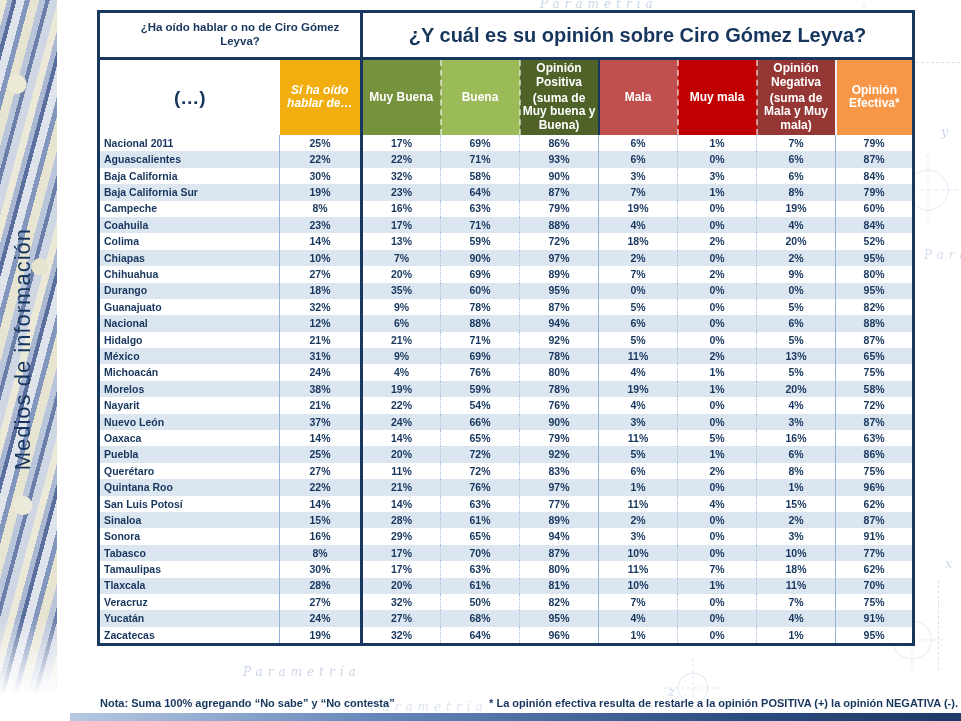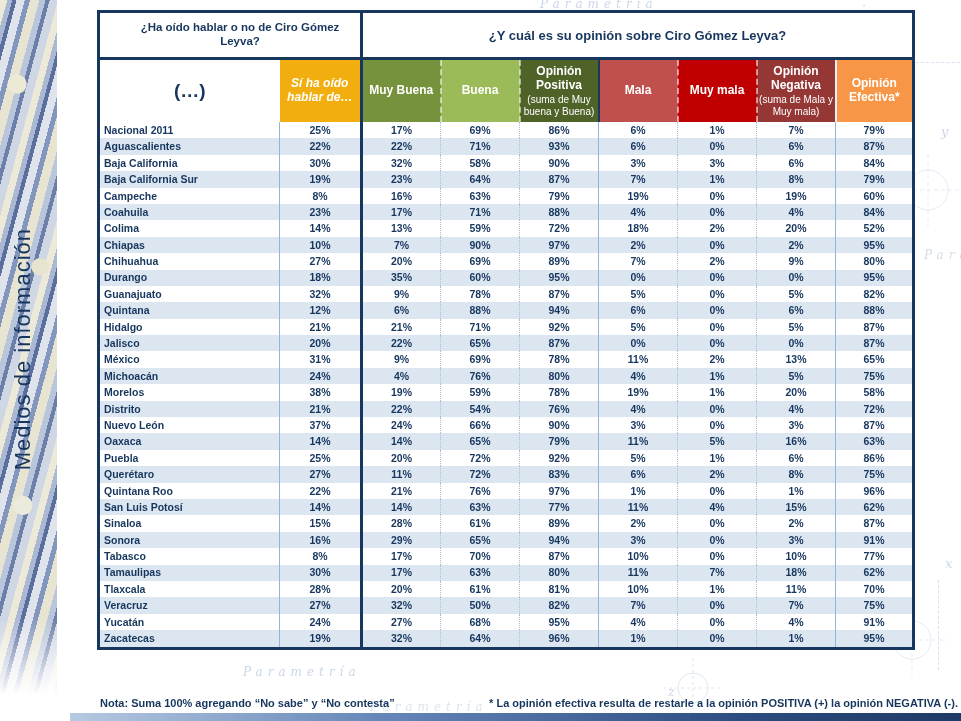--- a/index.html
+++ b/index.html
@@ -38,24 +38,24 @@
   }
   
   .table-wrap{position:absolute;left:97px;top:10px;z-index:2;}
   table.opinion{
     border-collapse:collapse;table-layout:fixed;width:818px;
     border:3px solid #17375E;background:#fff;
   }
   thead th{vertical-align:middle;text-align:center;font-weight:bold;}
   .q{background:#ffffff;color:#17365D;border-bottom:3px solid #17375E;height:42px;padding:1px 4px;}
   .q-left{font-size:11.5px;border-right:3px solid #17375E;line-height:1.2;padding-left:24px;}
-  .q-right{font-size:13px;text-align:center;}
+  .q-right{font-size:20px;text-align:center;}
   .hcell{height:58px;padding:2px 1px;color:#fff;}
   .hlab{font-size:12px;line-height:1.15;}
-  .hsub{font-size:10px;line-height:1.15;margin-top:2px;font-weight:normal;}
+  .hsub{font-size:12px;line-height:1.15;margin-top:2px;font-weight:bold;}
   .h0 .hlab{font-size:19px;color:#17365D;}
   .hcell + .hcell{border-left:2px dashed rgba(255,255,255,.55);}
   .h1{border-left:none !important;}
   .h2{border-left:3px solid #17375E !important;}
   .h5{border-left:2px solid #17375E !important;}
   .h8{border-left:2px solid #EDF2F8 !important;}
   tbody td{
     height:16.4px;font-size:10.5px;font-weight:bold;color:#17365D;
     text-align:center;vertical-align:middle;padding:0 2px;line-height:1;
   }
@@ -275,50 +275,39 @@
             <td class="c1">32%</td>
             <td class="c2">9%</td>
             <td class="c3">78%</td>
             <td class="c4">87%</td>
             <td class="c5">5%</td>
             <td class="c6">0%</td>
             <td class="c7">5%</td>
             <td class="c8">82%</td>
           </tr>
           <tr>
-            <td class="c0">Quintana</td>
+            <td class="c0">Nacional</td>
             <td class="c1">12%</td>
             <td class="c2">6%</td>
             <td class="c3">88%</td>
             <td class="c4">94%</td>
             <td class="c5">6%</td>
             <td class="c6">0%</td>
             <td class="c7">6%</td>
             <td class="c8">88%</td>
           </tr>
           <tr>
             <td class="c0">Hidalgo</td>
             <td class="c1">21%</td>
             <td class="c2">21%</td>
             <td class="c3">71%</td>
             <td class="c4">92%</td>
             <td class="c5">5%</td>
             <td class="c6">0%</td>
             <td class="c7">5%</td>
-            <td class="c8">87%</td>
-          </tr>
-          <tr>
-            <td class="c0">Jalisco</td>
-            <td class="c1">20%</td>
-            <td class="c2">22%</td>
-            <td class="c3">65%</td>
-            <td class="c4">87%</td>
-            <td class="c5">0%</td>
-            <td class="c6">0%</td>
-            <td class="c7">0%</td>
             <td class="c8">87%</td>
           </tr>
           <tr>
             <td class="c0">México</td>
             <td class="c1">31%</td>
             <td class="c2">9%</td>
             <td class="c3">69%</td>
             <td class="c4">78%</td>
             <td class="c5">11%</td>
             <td class="c6">2%</td>
@@ -341,21 +330,21 @@
             <td class="c1">38%</td>
             <td class="c2">19%</td>
             <td class="c3">59%</td>
             <td class="c4">78%</td>
             <td class="c5">19%</td>
             <td class="c6">1%</td>
             <td class="c7">20%</td>
             <td class="c8">58%</td>
           </tr>
           <tr>
-            <td class="c0">Distrito</td>
+            <td class="c0">Nayarit</td>
             <td class="c1">21%</td>
             <td class="c2">22%</td>
             <td class="c3">54%</td>
             <td class="c4">76%</td>
             <td class="c5">4%</td>
             <td class="c6">0%</td>
             <td class="c7">4%</td>
             <td class="c8">72%</td>
           </tr>
           <tr>

